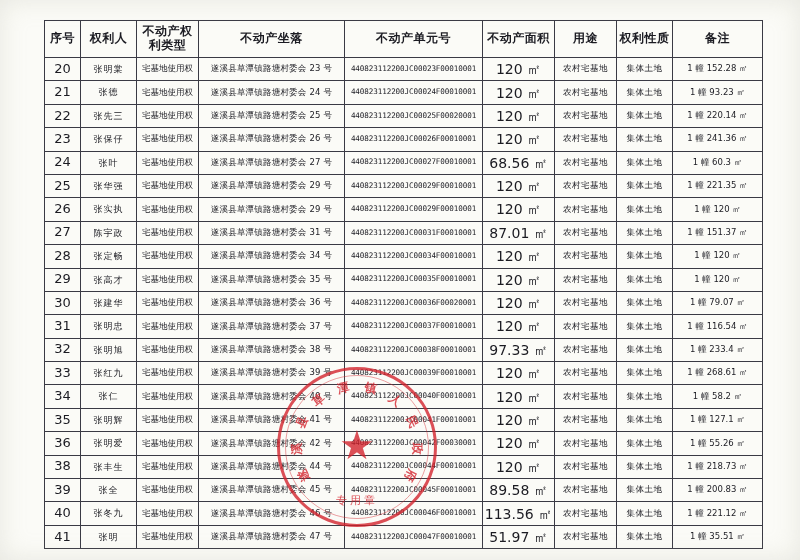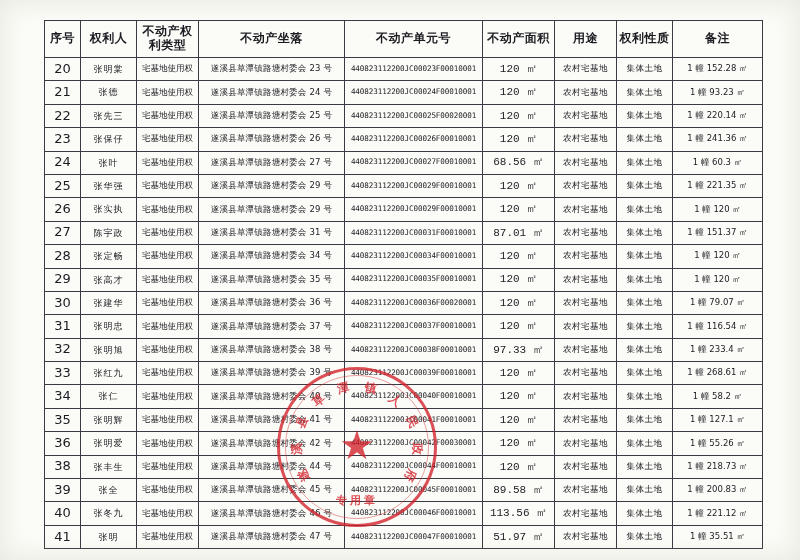--- a/index.html
+++ b/index.html
@@ -40,21 +40,21 @@
   tbody td{
     height:22.4px;
     white-space:nowrap;
     overflow:hidden;
   }
   td.c-seq{font-size:13px;}
   td.c-owner{font-size:9px;letter-spacing:1px;margin-top:48px;}
   td.c-type{font-size:8.5px;}
   td.c-loc{font-size:8.5px;letter-spacing:0.2px;}
   td.c-unit{font-family:"DejaVu Sans Mono","Liberation Mono",monospace;font-size:7.6px;letter-spacing:-0.1px;margin-top:32px;}
-  td.c-area{font-size:11px;font-family:Liberation Mono, monospace;}
+  td.c-area{font-size:14px;}
   td.c-use{font-size:8.5px;letter-spacing:0.5px;}
   td.c-nature{font-size:8.5px;letter-spacing:0.5px;}
   td.c-remark{font-size:8.5px;}
   
   #seal{
     position:absolute;
     left:233px;top:347px;
     width:154px;height:154px;
     border:3px solid #d3202a;
     border-radius:50%;
@@ -91,21 +91,21 @@
     transform-origin:0 0;
     white-space:nowrap;
   }
   #seal .btm{
     position:absolute;
     left:0;right:0;bottom:16px;
     text-align:center;
     color:#d3202a;
     font-size:11px;
     letter-spacing:3px;
-    font-weight:700;
+    font-weight:400;
   }
   .paper-edge{
     position:absolute;inset:0;
     box-shadow:inset 0 0 26px rgba(180,180,160,.28);
     pointer-events:none;
   }
 </style>
 </head>
 <body>
 

